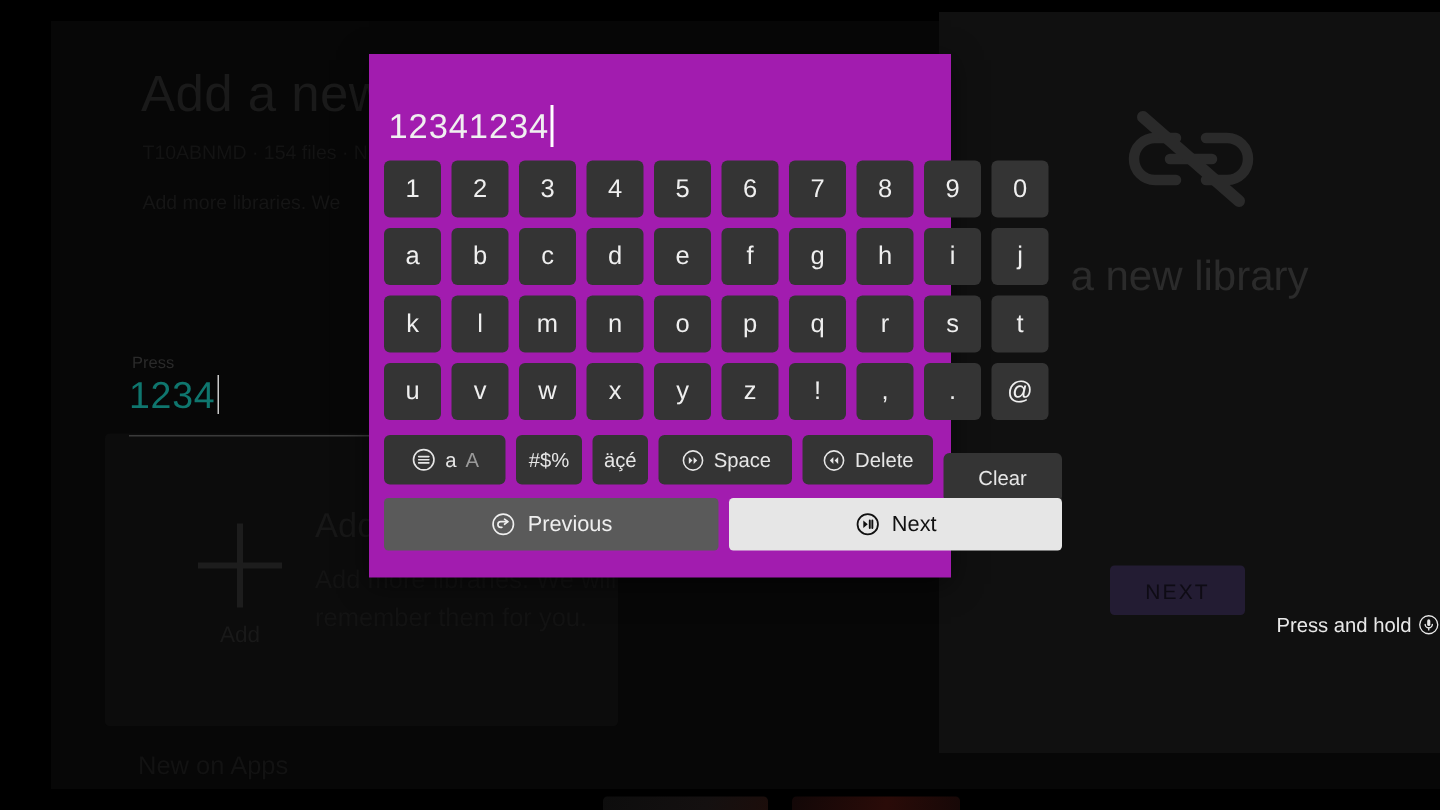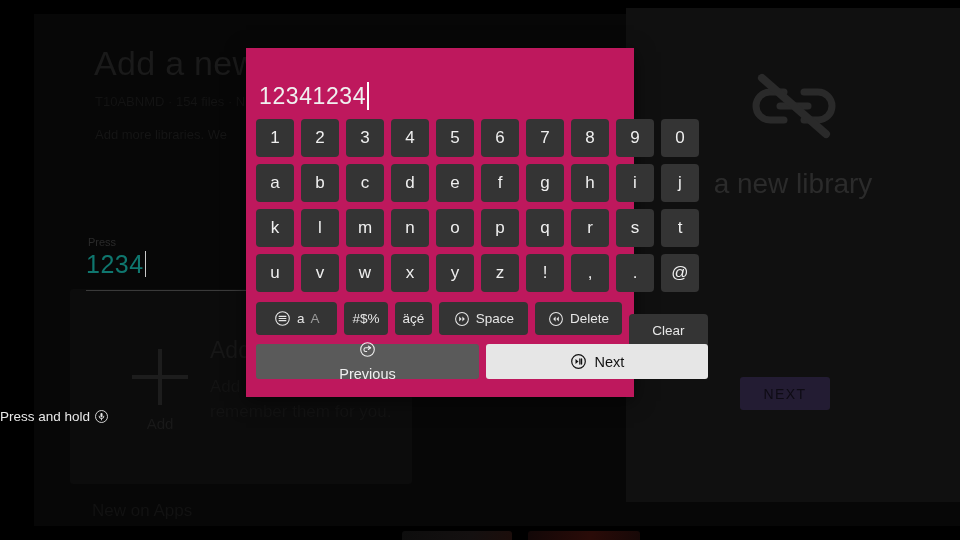--- a/index.html
+++ b/index.html
@@ -176,23 +176,23 @@
     font-size: 14px;
     letter-spacing: 1.4px;
     display: flex;
     align-items: center;
     justify-content: center;
   }
 
   
   #keyboard-panel {
     position: absolute;
-    left: 246px; top: 48px;
+    left: 246px; top: 36px;
     width: 388px; height: 349px;
-    background: #be185d;
+    background: #a21caf;
     box-shadow: 0 4px 18px rgba(0,0,0,0.55);
   }
   .kb-input {
     position: absolute;
     left: 13px; top: 28px;
     width: 446px;
     height: 40px;
     font-size: 23px;
     color: #f0f0f0;
     letter-spacing: 0.6px;
@@ -269,33 +269,32 @@
     align-items: center;
     justify-content: center;
     gap: 8px;
     font-size: 14.5px;
     user-select: none;
   }
   .btn-prev {
     width: 223px;
     background: #5a5a5a;
     color: #efefef;
-    flex-direction: column;
   }
   .btn-next {
     width: 222px;
     background: #e6e6e6;
     color: #111111;
   }
 
   .hint {
     position: absolute;
     left: 0; top: 409px;
     width: 960px;
-    text-align: left;
+    text-align: right;
     font-size: 13.5px;
     color: #e8e8e8;
   }
   .hint-inner {
     display: inline-flex;
     align-items: center;
     gap: 4px;
   }
 
   .icon-svg { display: block; }

